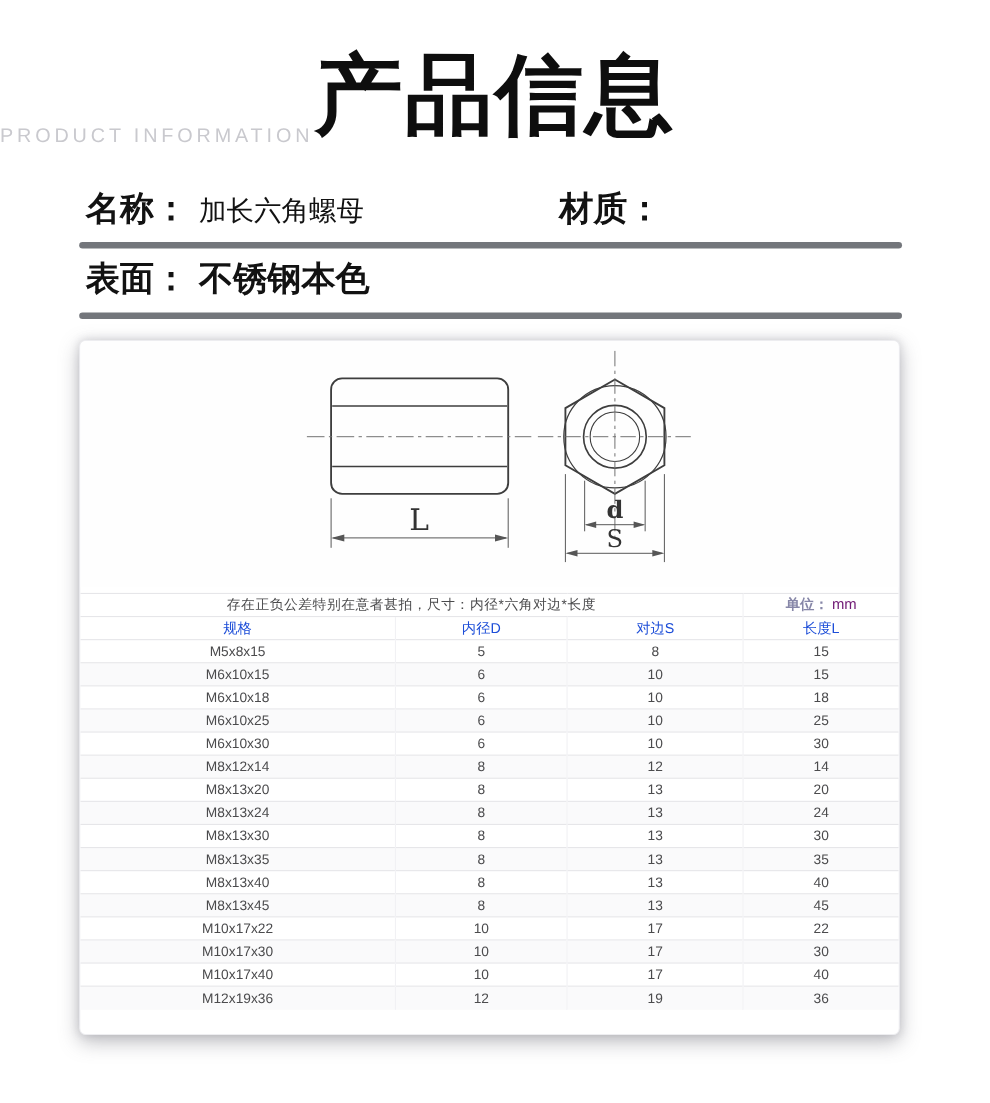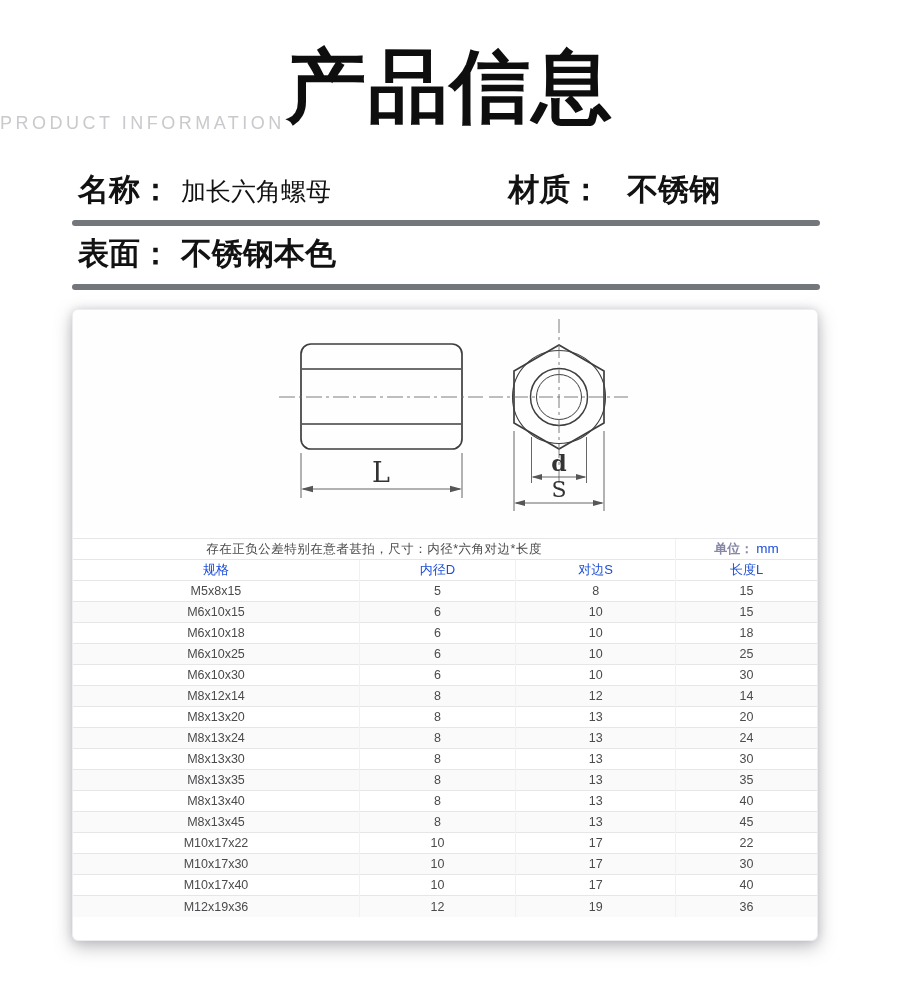--- a/index.html
+++ b/index.html
@@ -64,41 +64,40 @@
     color: #4b4b4d;
     font-weight: 400;
     overflow: hidden;
     white-space: nowrap;
   }
   table.spec td:first-child, table.spec th:first-child { border-left: none; }
   table.spec thead th { font-size: 13px; color: #1d4ed8; font-weight: 500; }
   table.spec tbody tr:nth-child(even) td { background: #fafafb; }
   .note-cell { color: #4a49b0; font-weight: 600; font-size: 13.5px; letter-spacing: .5px; }
   .unit-label { color: #8787a8; font-weight: 600; font-size: 13px; margin-top: 31px; }
-  .unit-value { color: #1d4ed8; font-weight: 500; font-size: 13.5px; margin-left: 3px; }
+  .unit-value { color: #701a75; font-weight: 500; font-size: 13.5px; margin-left: 3px; }
 </style>
 </head>
 <body>
 
 <div class="page">
 
   <h1 class="title">产品信息</h1>
   <div class="subtitle">PRODUCT INFORMATION</div>
 
   <div class="content">
     <div class="fields">
 
       <div class="frow">
         <div class="fcol-left">
           <span class="flabel">名称：</span>
           <span class="fvalue small">加长六角螺母</span>
         </div>
         <div class="fcol-right">
           <span class="flabel">材质：</span>
-          <span class="fvalue">不锈钢</span>
         </div>
       </div>
 
       <div class="divider"></div>
 
       <div class="frow">
         <div class="fcol-left">
           <span class="flabel">表面：</span>
           <span class="fvalue">不锈钢本色</span>
         </div>

